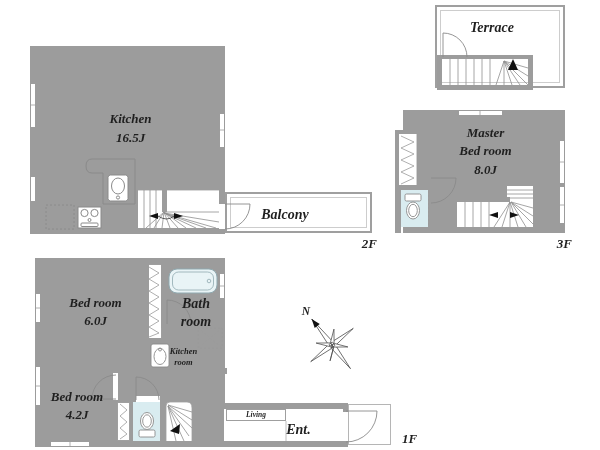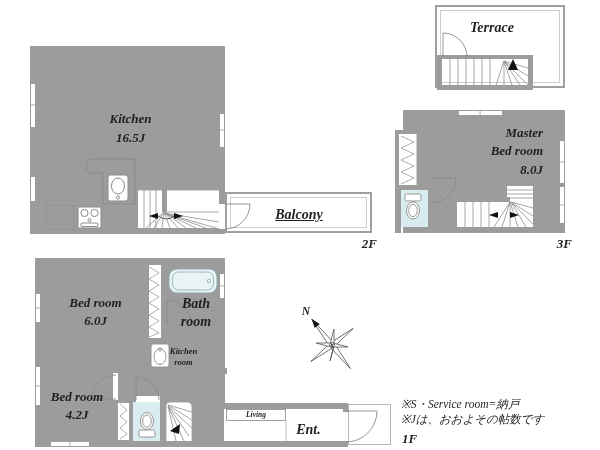--- a/index.html
+++ b/index.html
@@ -249,25 +249,25 @@
         <polygon points="0,-33 -3.2,-24 3.2,-24" fill="#111" stroke="none"></polygon>
       </g>
     </g>
   </svg>
 
   <div class="lbl" style="left:58px;top:92px;width:145px;">
     <br>
     <span>Kitchen</span><br>
     <span>16.5J</span>
   </div>
-  <div class="lbl mid" style="left:263px;top:205px;width:72px;text-decoration:underline;">Balcony</div>
+  <div class="lbl mid" style="left:249px;top:205px;width:72px;">Balcony</div>
   <div class="lbl right" style="left:335px;top:235px;width:42px;">2F</div>
 
   <div class="lbl mid" style="left:452px;top:18px;width:80px;">Terrace</div>
-  <div class="lbl" style="left:428px;top:124px;width:115px;text-align:right;">
+  <div class="lbl" style="left:428px;top:124px;width:115px;">
     <span>Master</span><br>
     <span>Bed room</span><br>
     <span>8.0J</span>
   </div>
   <div class="lbl right" style="left:530px;top:235px;width:42px;">3F</div>
 
   <div class="lbl" style="left:53px;top:294px;width:85px;">
     <span>Bed room</span><br>
     <span>6.0J</span>
   </div>
@@ -277,23 +277,19 @@
   </div>
   <div class="lbl mid" style="left:178px;top:295px;width:36px;line-height:1.25;">
     <span>Bath</span><br>
     <span>room</span>
   </div>
   <div class="lbl sm" style="left:168px;top:346px;width:31px;">
     <span>Kitchen</span><br>
     <span>room</span>
   </div>
   <div class="lbl xs" style="left:226px;top:409px;width:60px;z-index:9;">Living</div>
-  <div class="lbl mid" style="left:286px;top:420px;width:45px;font-style:italic;">Ent.</div>
+  <div class="lbl mid" style="left:276px;top:420px;width:45px;font-style:italic;">Ent.</div>
   <div class="lbl left" style="left:402px;top:430px;width:30px;">1F</div>
 
   <div class="lbl" style="left:298px;top:303px;width:16px;font-size:11.5px;">N</div>
 
-  <div class="notes" style="left:401px;top:397px;">
-    <span>※S・Service room=納戸</span>
-    <span>※Jは、おおよその帖数です</span>
-  </div>
 
 </div>
 
 </body></html>

